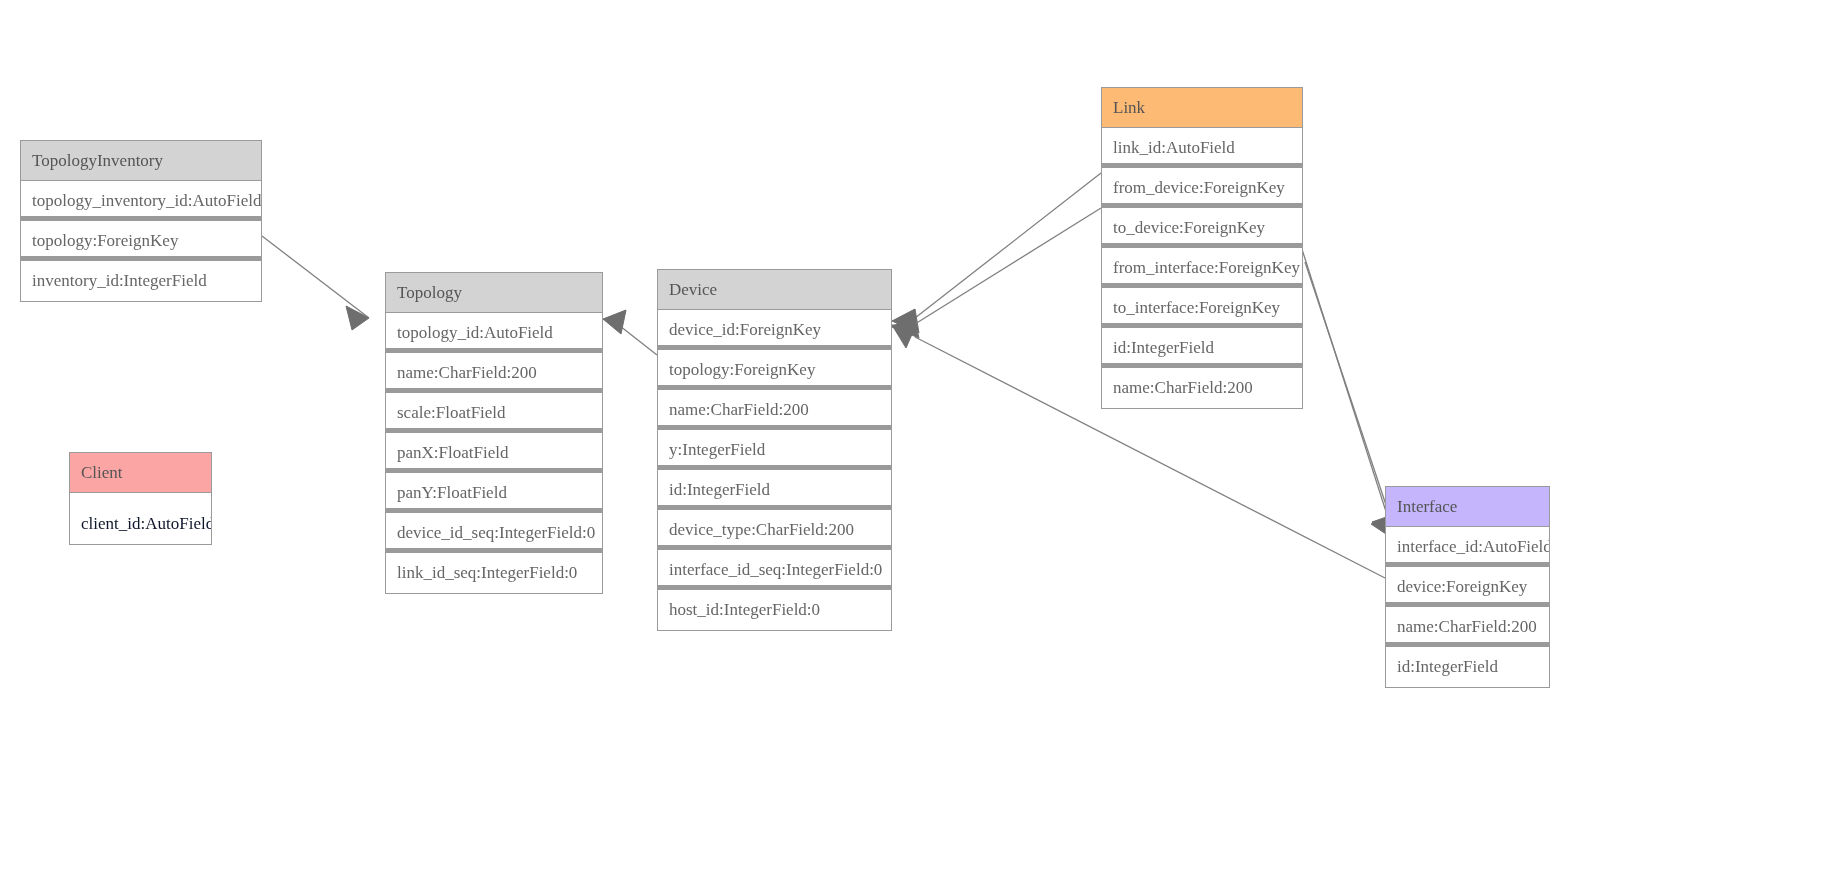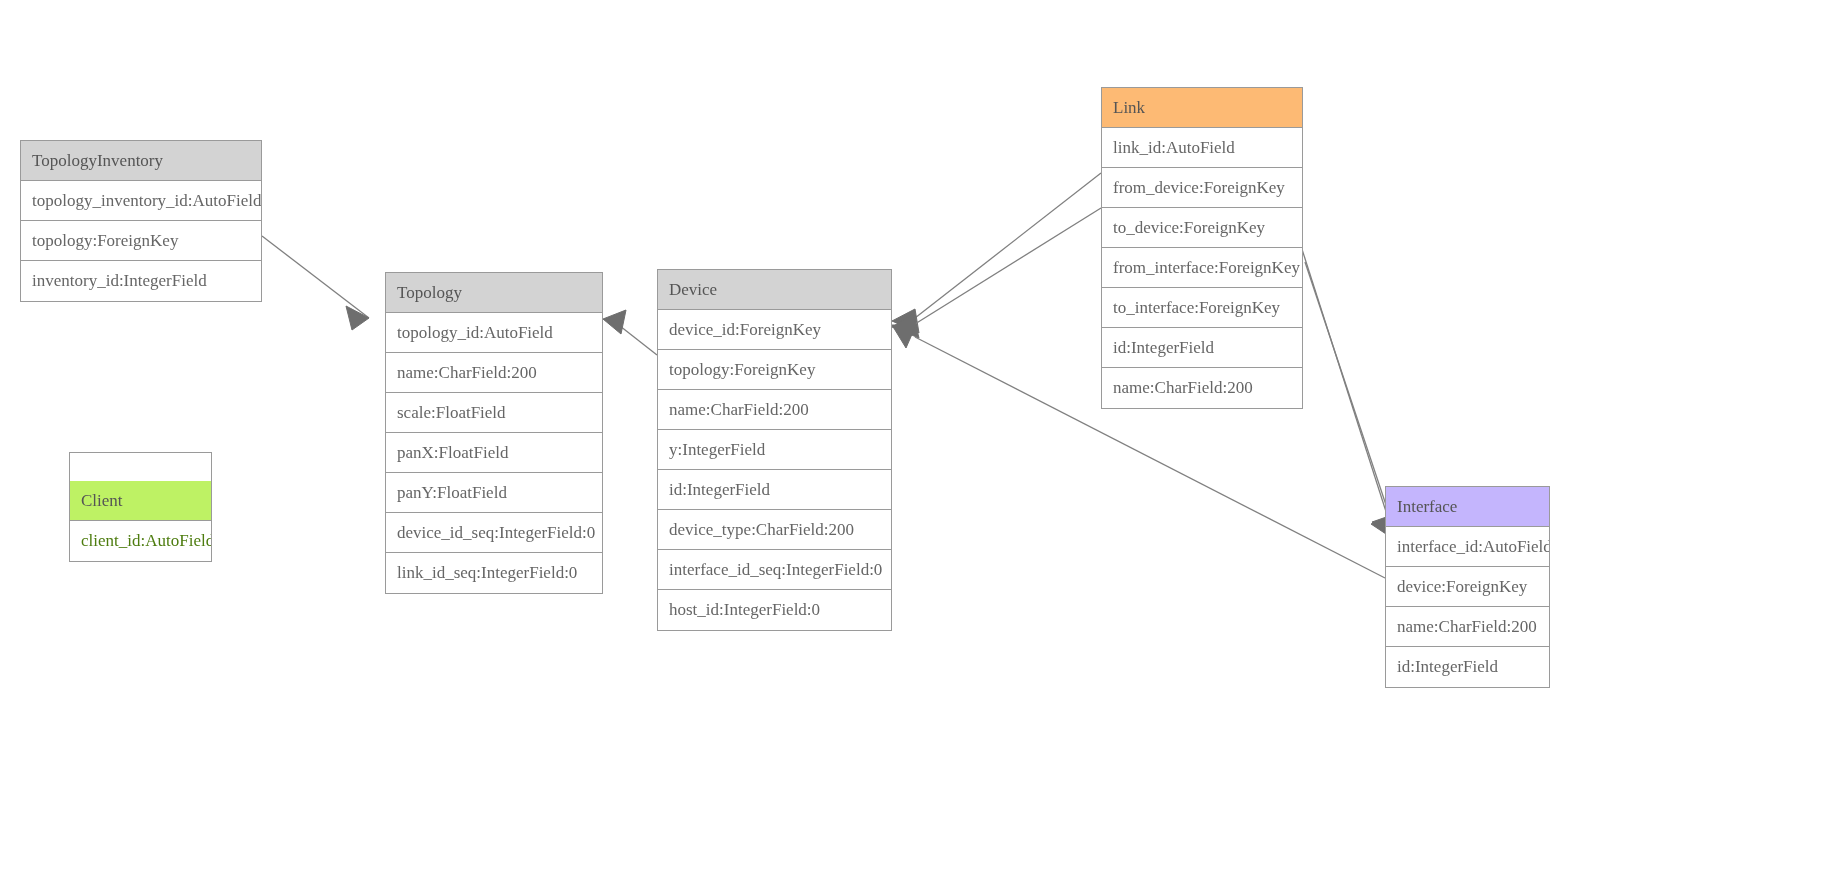--- a/index.html
+++ b/index.html
@@ -37,21 +37,21 @@
     color: #555555;
     font-size: 17px;
     line-height: 40px;
     height: 40px;
     padding: 0 0 0 11px;
     white-space: nowrap;
     overflow: hidden;
   }
   .entity-field {
     box-sizing: border-box;
-    border-bottom: 1px solid #f97316;
+    border-bottom: 5px solid #f97316;
     color: #666666;
     font-size: 17px;
     line-height: 40px;
     height: 40px;
     padding: 0 0 0 11px;
     white-space: nowrap;
     overflow: hidden;
     background: #ffffff;
   }
   .entity-field:last-child {
@@ -105,22 +105,22 @@
         <div class="entity-title" style="background: rgb(211, 211, 211); border-bottom-color: rgb(154, 154, 154);">Topology</div>
         <div class="entity-field" style="border-bottom-color: rgb(154, 154, 154); color: rgb(102, 102, 102);">topology_id:AutoField</div>
         <div class="entity-field" style="border-bottom-color: rgb(154, 154, 154); color: rgb(102, 102, 102);">name:CharField:200</div>
         <div class="entity-field" style="border-bottom-color: rgb(154, 154, 154); color: rgb(102, 102, 102);">scale:FloatField</div>
         <div class="entity-field" style="border-bottom-color: rgb(154, 154, 154); color: rgb(102, 102, 102);">panX:FloatField</div>
         <div class="entity-field" style="border-bottom-color: rgb(154, 154, 154); color: rgb(102, 102, 102);">panY:FloatField</div>
         <div class="entity-field" style="border-bottom-color: rgb(154, 154, 154); color: rgb(102, 102, 102);">device_id_seq:IntegerField:0</div>
         <div class="entity-field" style="border-bottom-color: rgb(154, 154, 154); color: rgb(102, 102, 102);">link_id_seq:IntegerField:0</div>
       </div>
       <div class="entity" style="left: 69px; top: 452px; width: 143px; border-color: rgb(154, 154, 154);">
-        <div class="entity-title" style="background: #bef264; border-bottom-color: rgb(154, 154, 154); margin-top: 28px;">Client</div>
-        <div class="entity-field" style="border-bottom-color: rgb(154, 154, 154); color: #4d7c0f;">client_id:AutoField</div>
+        <div class="entity-title" style="background: #fca5a5; border-bottom-color: rgb(154, 154, 154);">Client</div>
+        <div class="entity-field" style="border-bottom-color: rgb(154, 154, 154); color: #0f172a; margin-top: 11px;">client_id:AutoField</div>
       </div>
       <div class="entity" style="left: 657px; top: 269px; width: 235px; border-color: rgb(154, 154, 154);">
         <div class="entity-title" style="background: rgb(211, 211, 211); border-bottom-color: rgb(154, 154, 154);">Device</div>
         <div class="entity-field" style="border-bottom-color: rgb(154, 154, 154); color: rgb(102, 102, 102);">device_id:ForeignKey</div>
         <div class="entity-field" style="border-bottom-color: rgb(154, 154, 154); color: rgb(102, 102, 102);">topology:ForeignKey</div>
         <div class="entity-field" style="border-bottom-color: rgb(154, 154, 154); color: rgb(102, 102, 102);">name:CharField:200</div>
         <div class="entity-field" style="border-bottom-color: rgb(154, 154, 154); color: rgb(102, 102, 102);">y:IntegerField</div>
         <div class="entity-field" style="border-bottom-color: rgb(154, 154, 154); color: rgb(102, 102, 102);">id:IntegerField</div>
         <div class="entity-field" style="border-bottom-color: rgb(154, 154, 154); color: rgb(102, 102, 102);">device_type:CharField:200</div>
         <div class="entity-field" style="border-bottom-color: rgb(154, 154, 154); color: rgb(102, 102, 102);">interface_id_seq:IntegerField:0</div>

